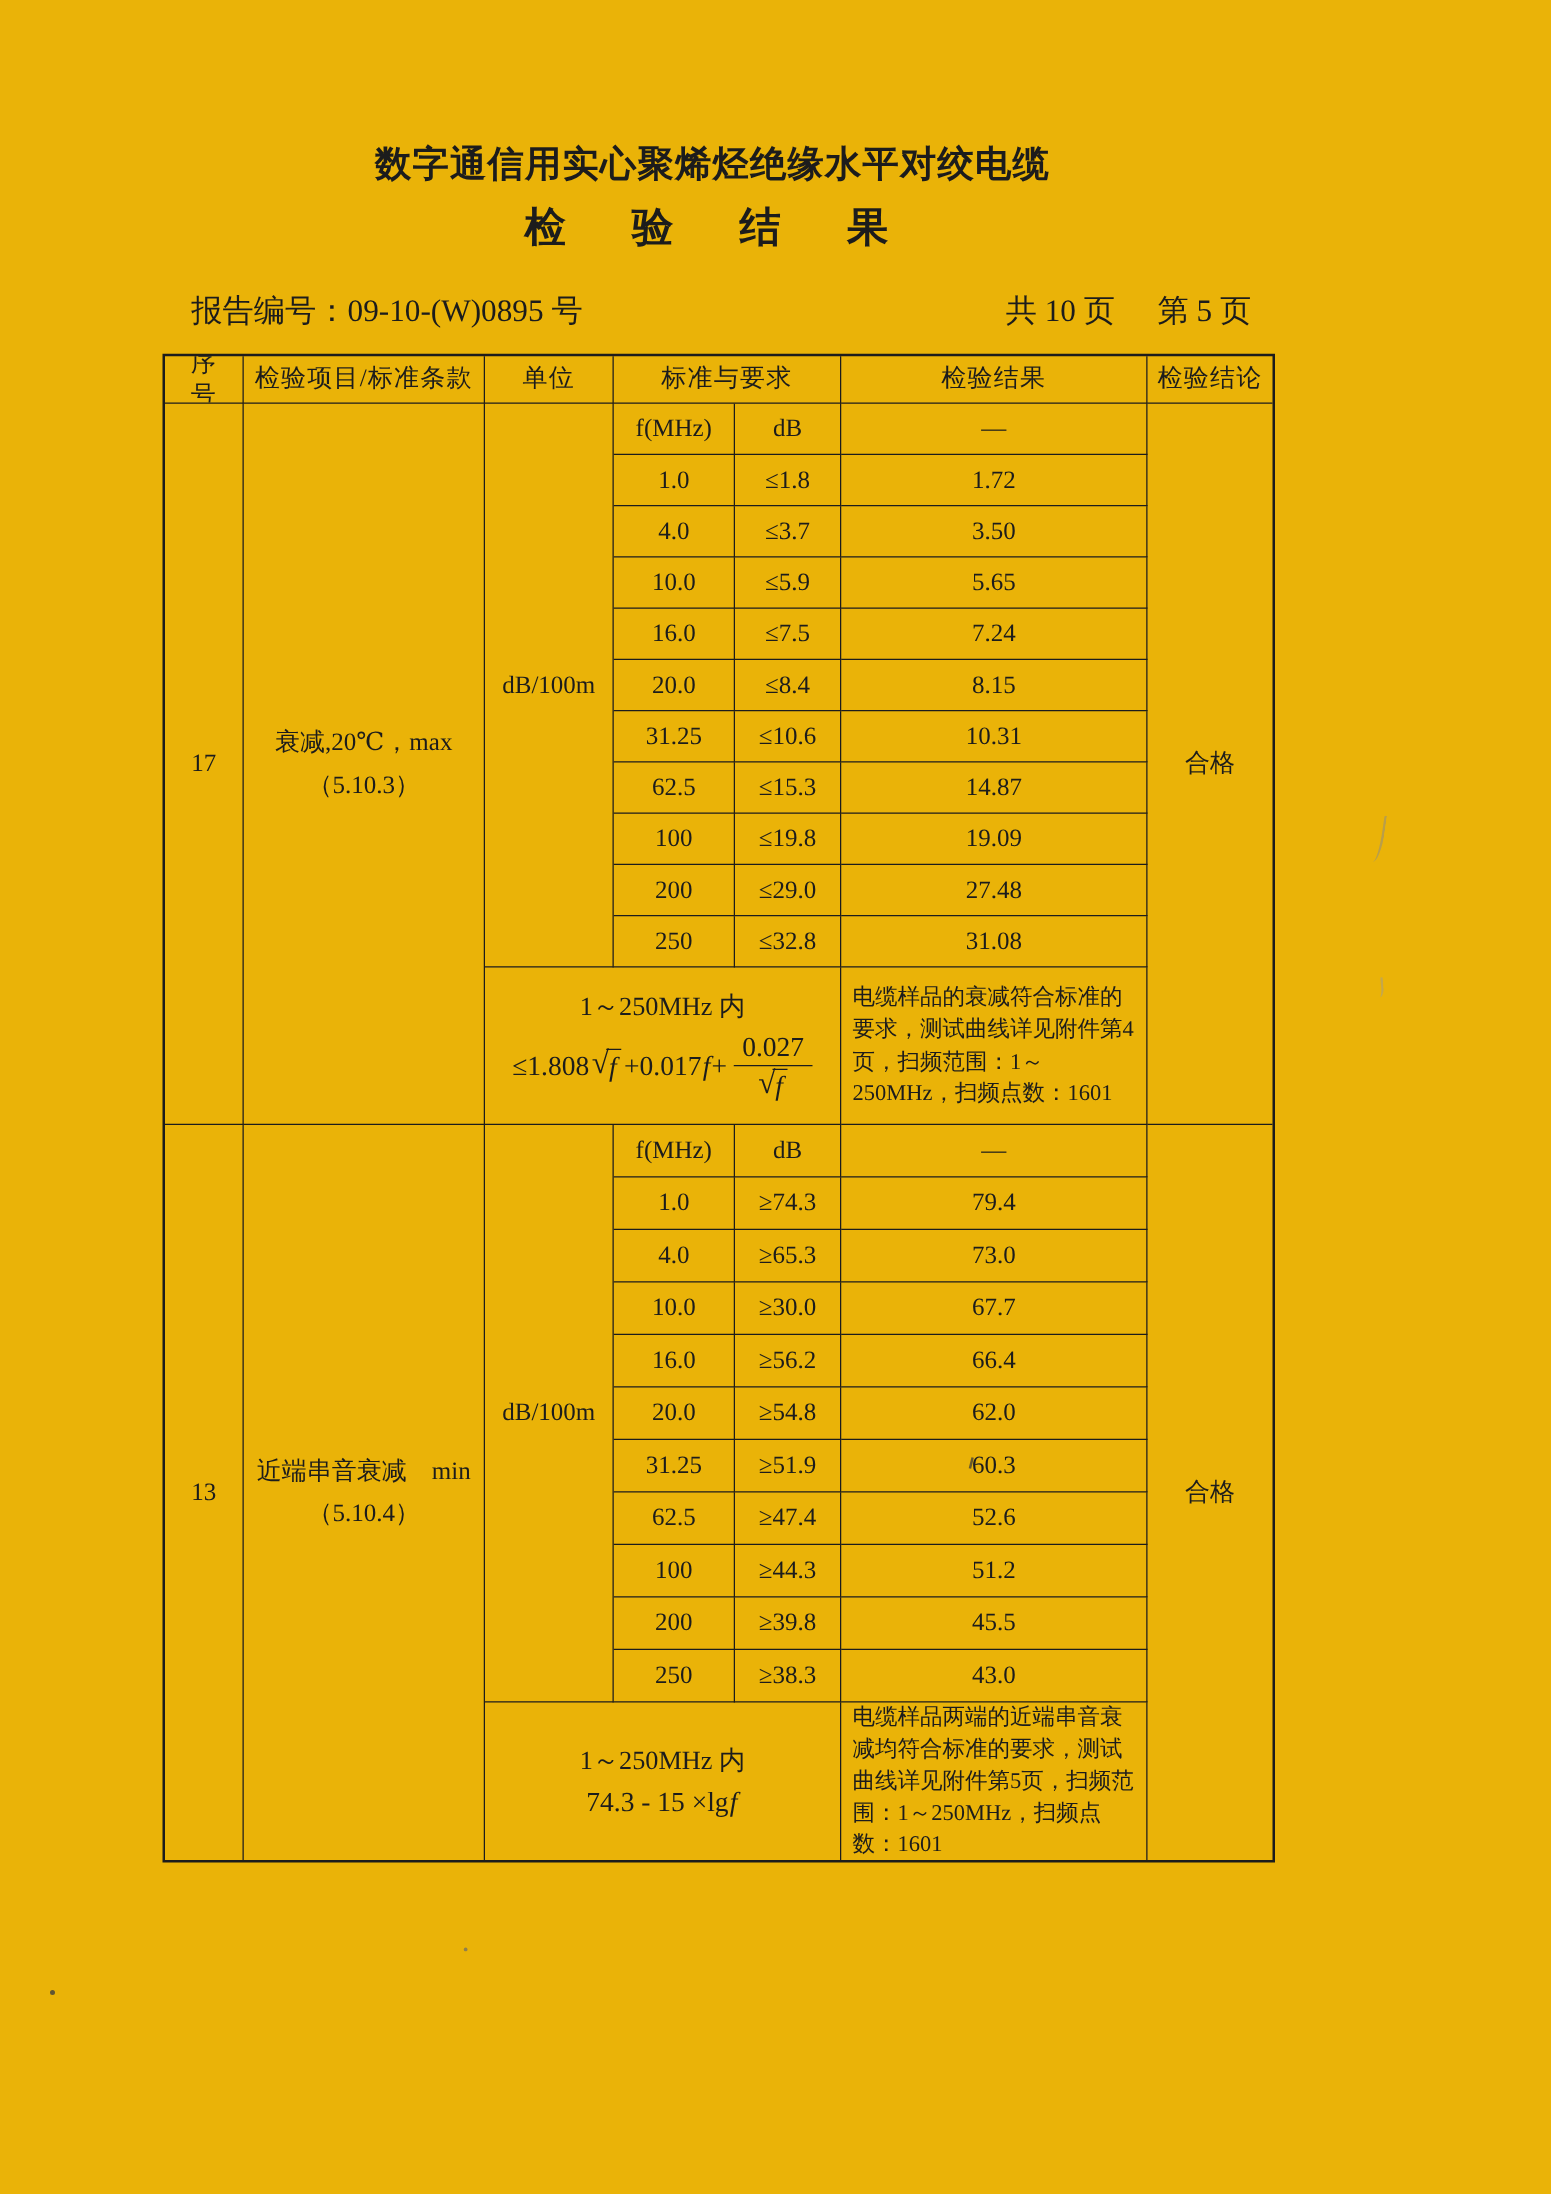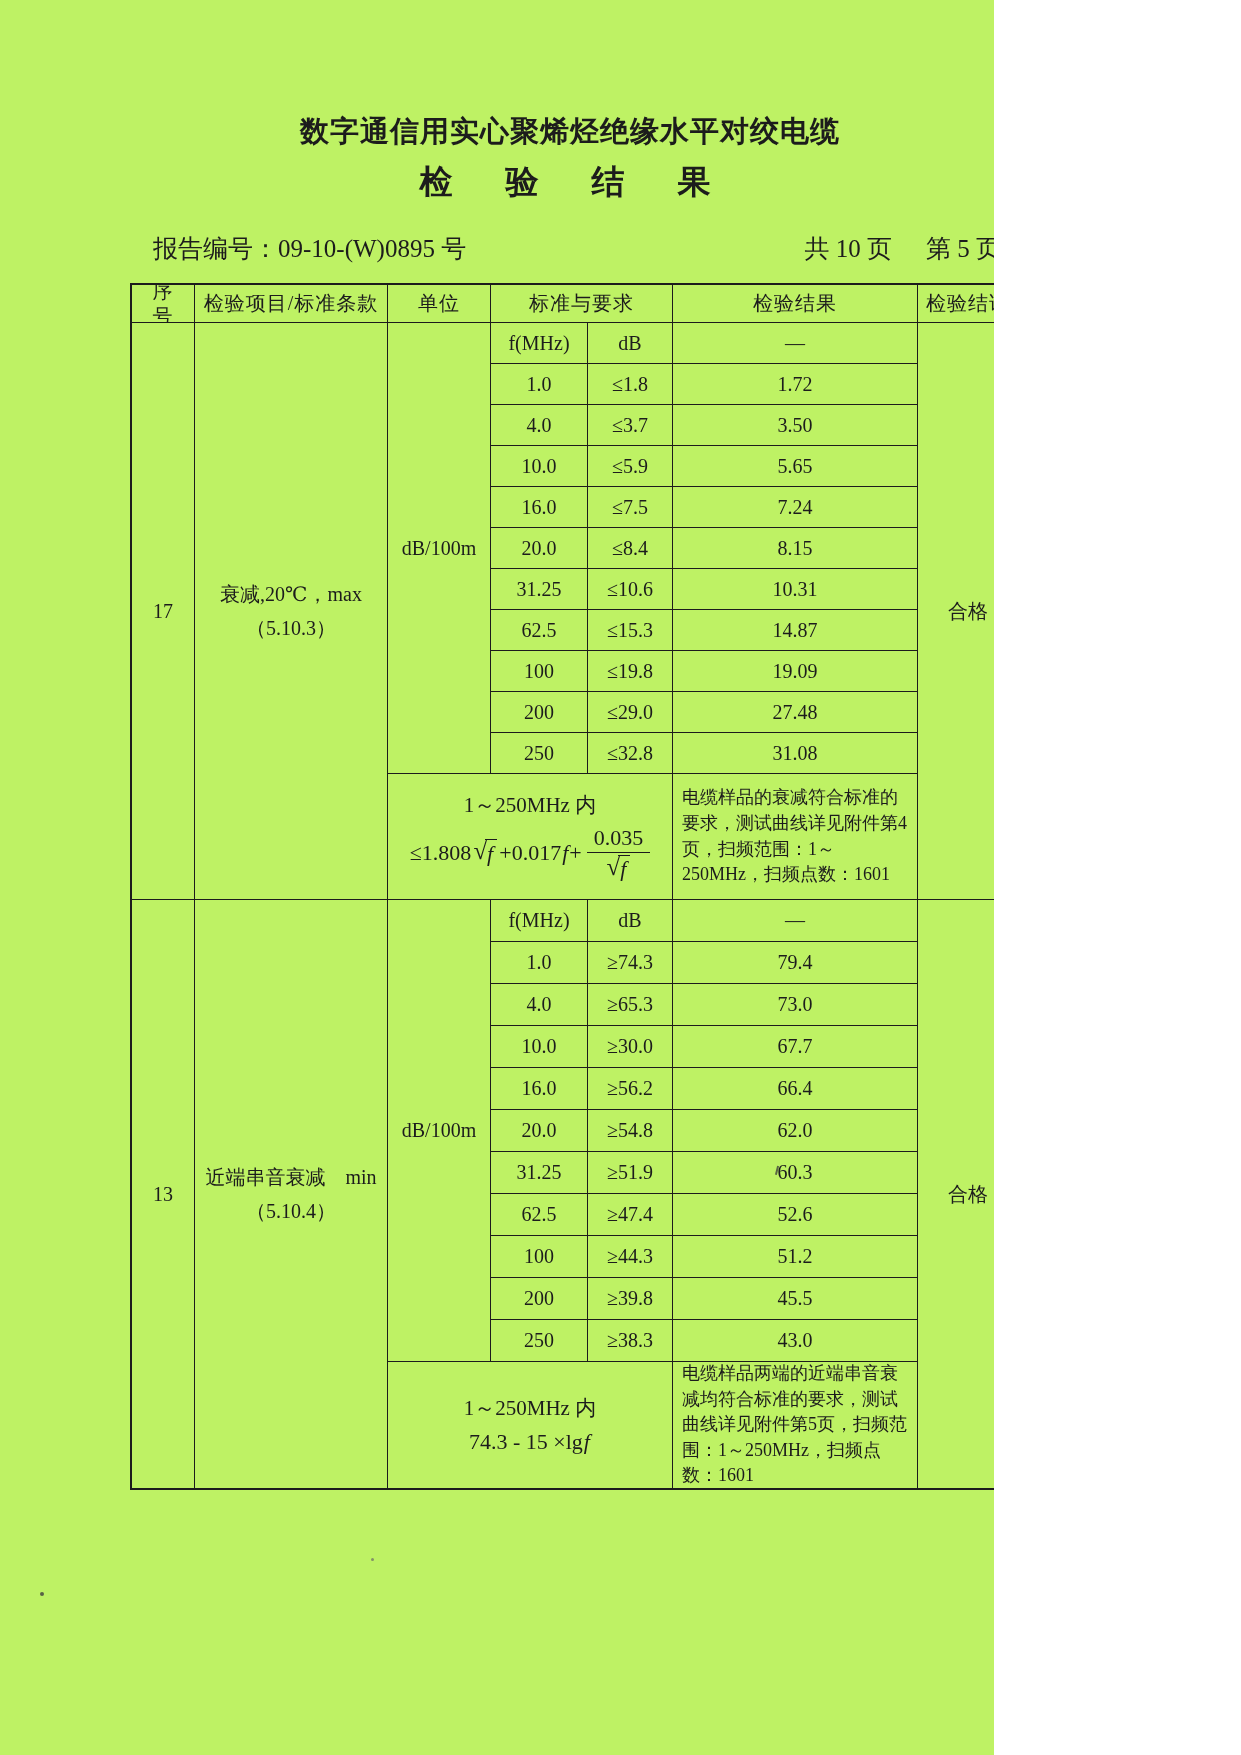--- a/index.html
+++ b/index.html
@@ -1,21 +1,21 @@
 <!DOCTYPE html>
 <html><head>
 <meta charset="utf-8">
 <style>
   * { box-sizing: border-box; }
   html, body { margin: 0; padding: 0; background: #ffffff; }
   .page {
     position: relative;
-    width: 994px;
+    width: 1241px;
     height: 1755px;
-    background: #bef264;
+    background: #eab308;
     font-family: "Liberation Serif", "DejaVu Serif", serif;
     color: #1c1c1c;
     overflow: hidden;
   }
   .titles { position: absolute; left: 127px; top: 112px; width: 886px; text-align: center; }
   .title1 { font-size: 29px; font-weight: 700; letter-spacing: 1px; }
   .title2 { font-size: 33px; font-weight: 700; letter-spacing: 10px; margin-top: 8px; }
   .report-line {
     position: absolute; left: 127px; top: 232px; width: 886px;
     display: flex; justify-content: space-between; align-items: baseline;
@@ -151,21 +151,21 @@
       <div class="f-line">
         <span>≤1.808</span>
         <span class="sqrt">
             <span class="rad">√</span>
             <span class="radicand mvar">f</span>
           </span>
         <span>+0.017</span>
           <span class="mvar">f</span>
           <span>+</span>
         <span class="frac">
-          <span class="num">0.035</span>
+          <span class="num">0.027</span>
           <span class="den"><span class="sqrt">
                 <span class="rad">√</span>
                 <span class="radicand mvar">f</span>
               </span></span>
         </span>
       </div>
     </div>
     <div class="c note-cell" style="grid-area:13/6/14/7">电缆样品的衰减符合标准的要求，测试曲线详见附件第4页，扫频范围：1～250MHz，扫频点数：1601</div>
 
     <div class="c no-bb" style="grid-area:14/1/26/2">13</div>

